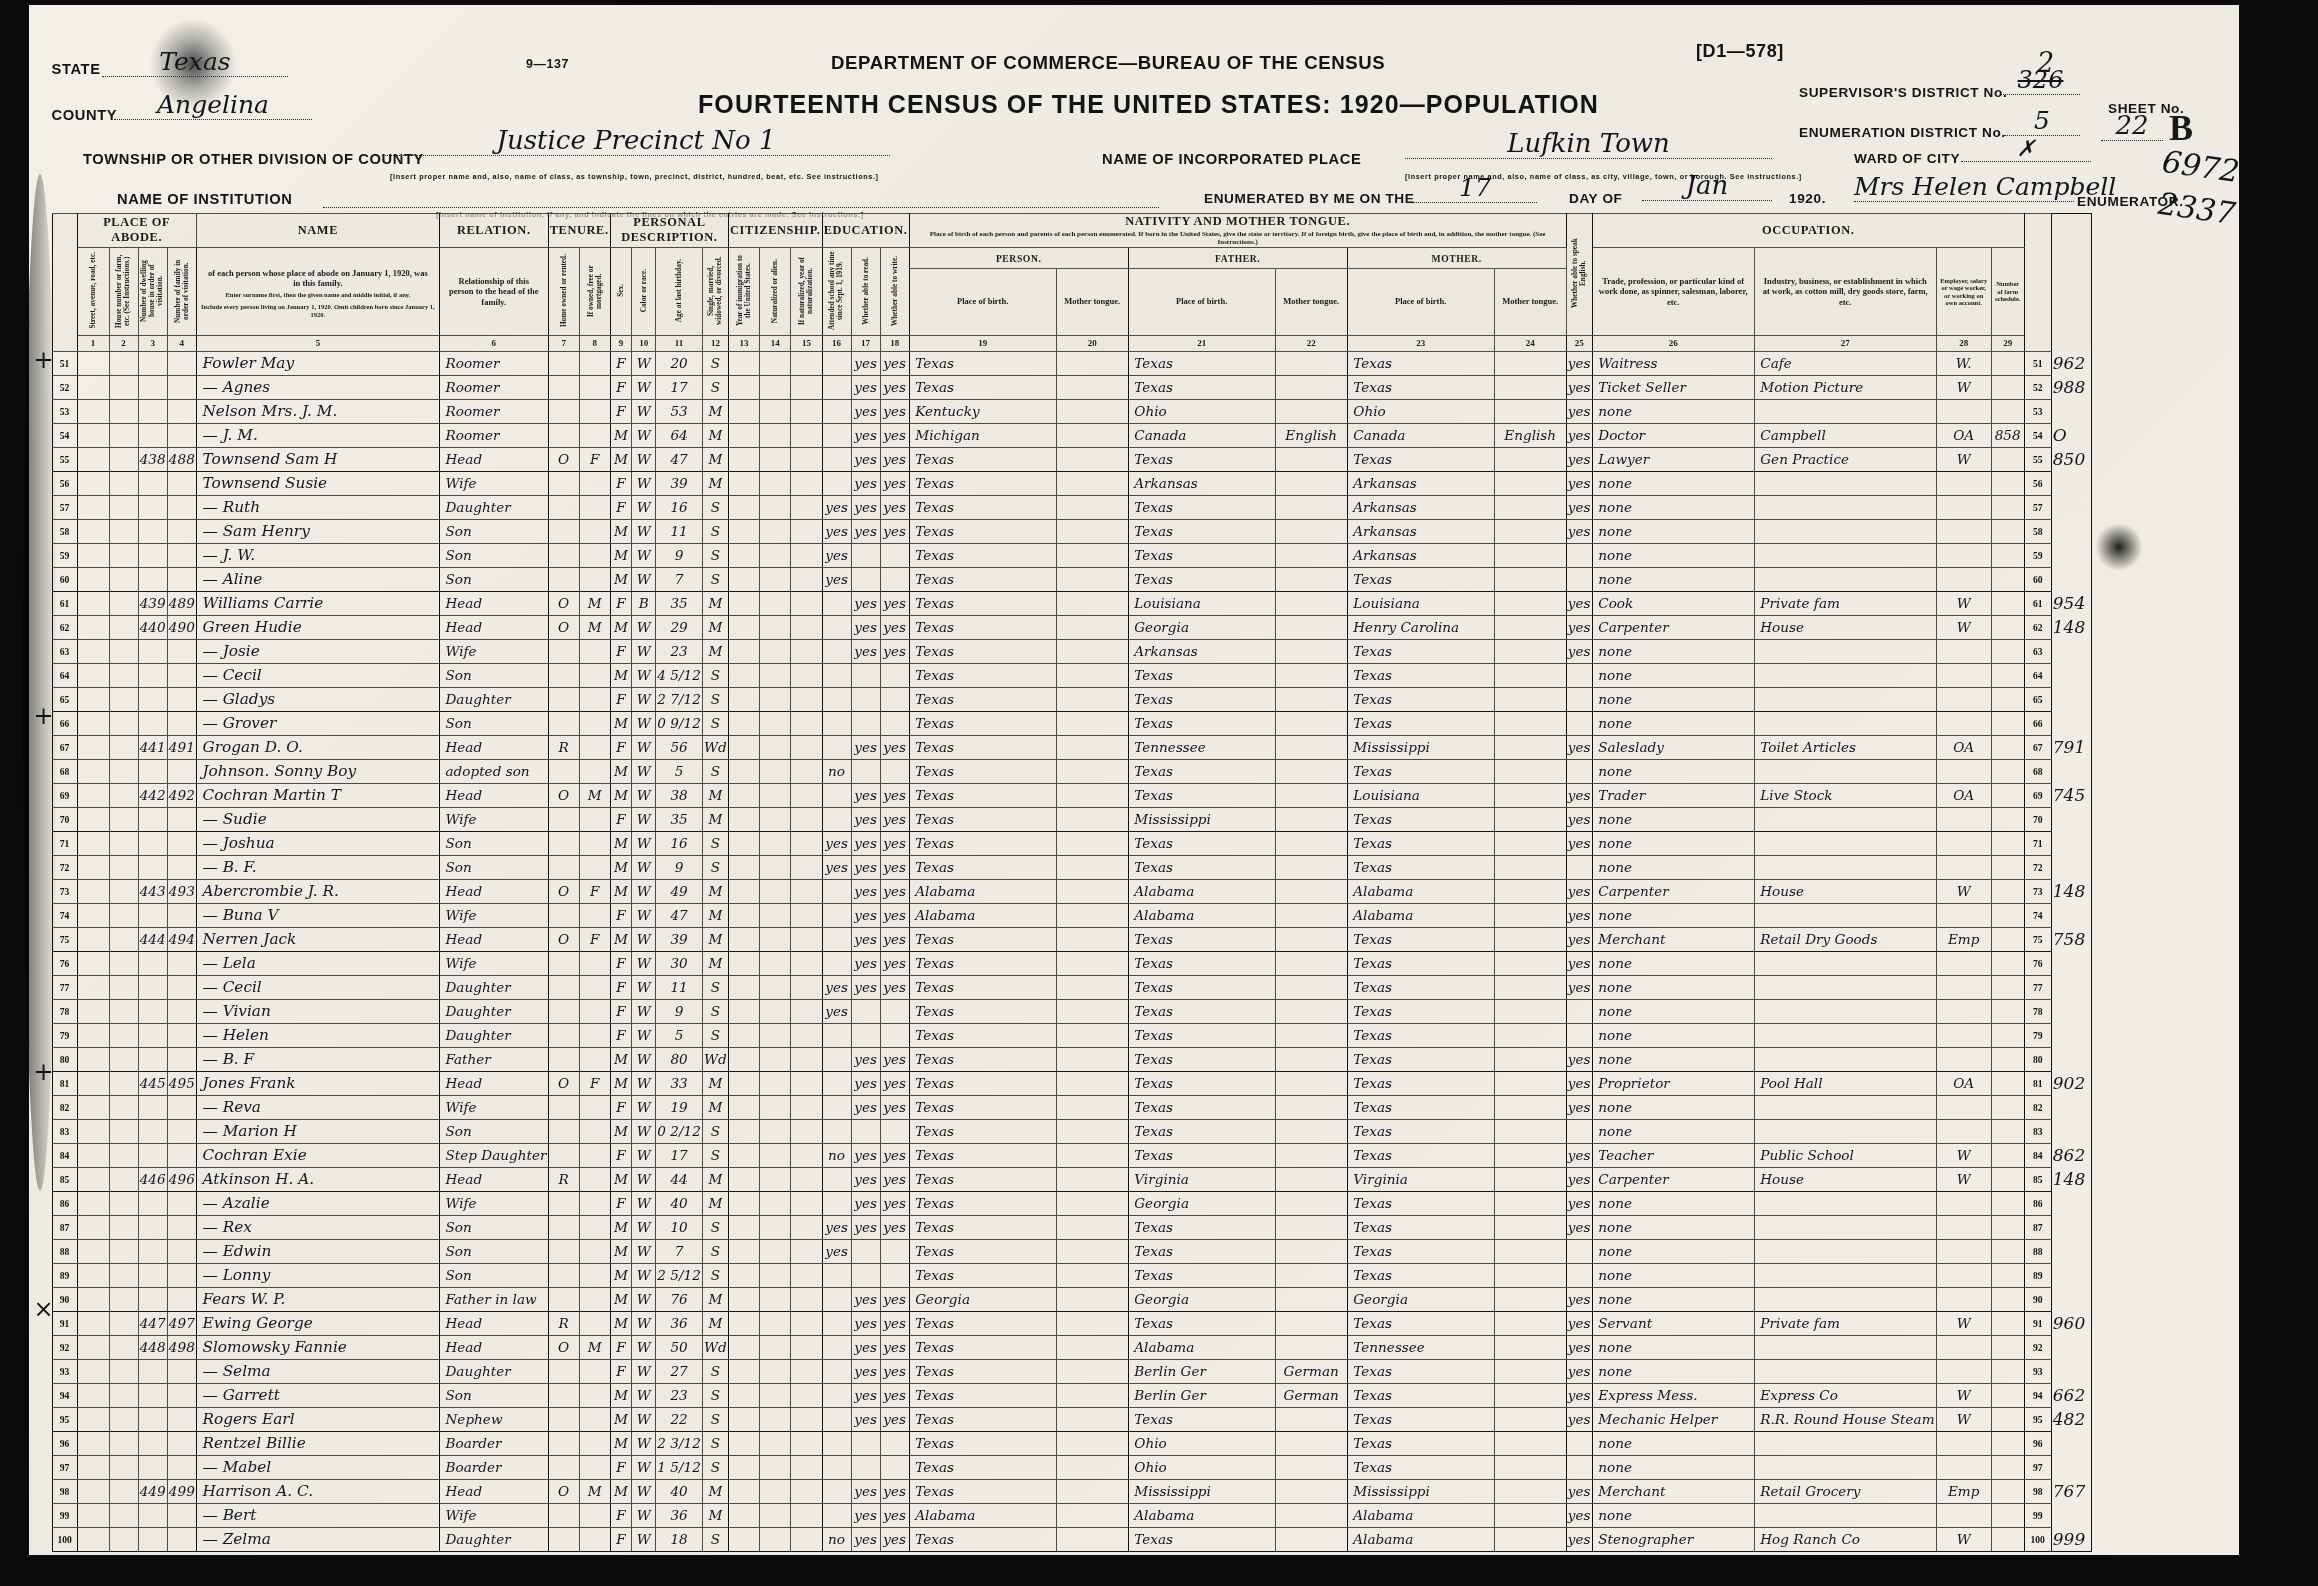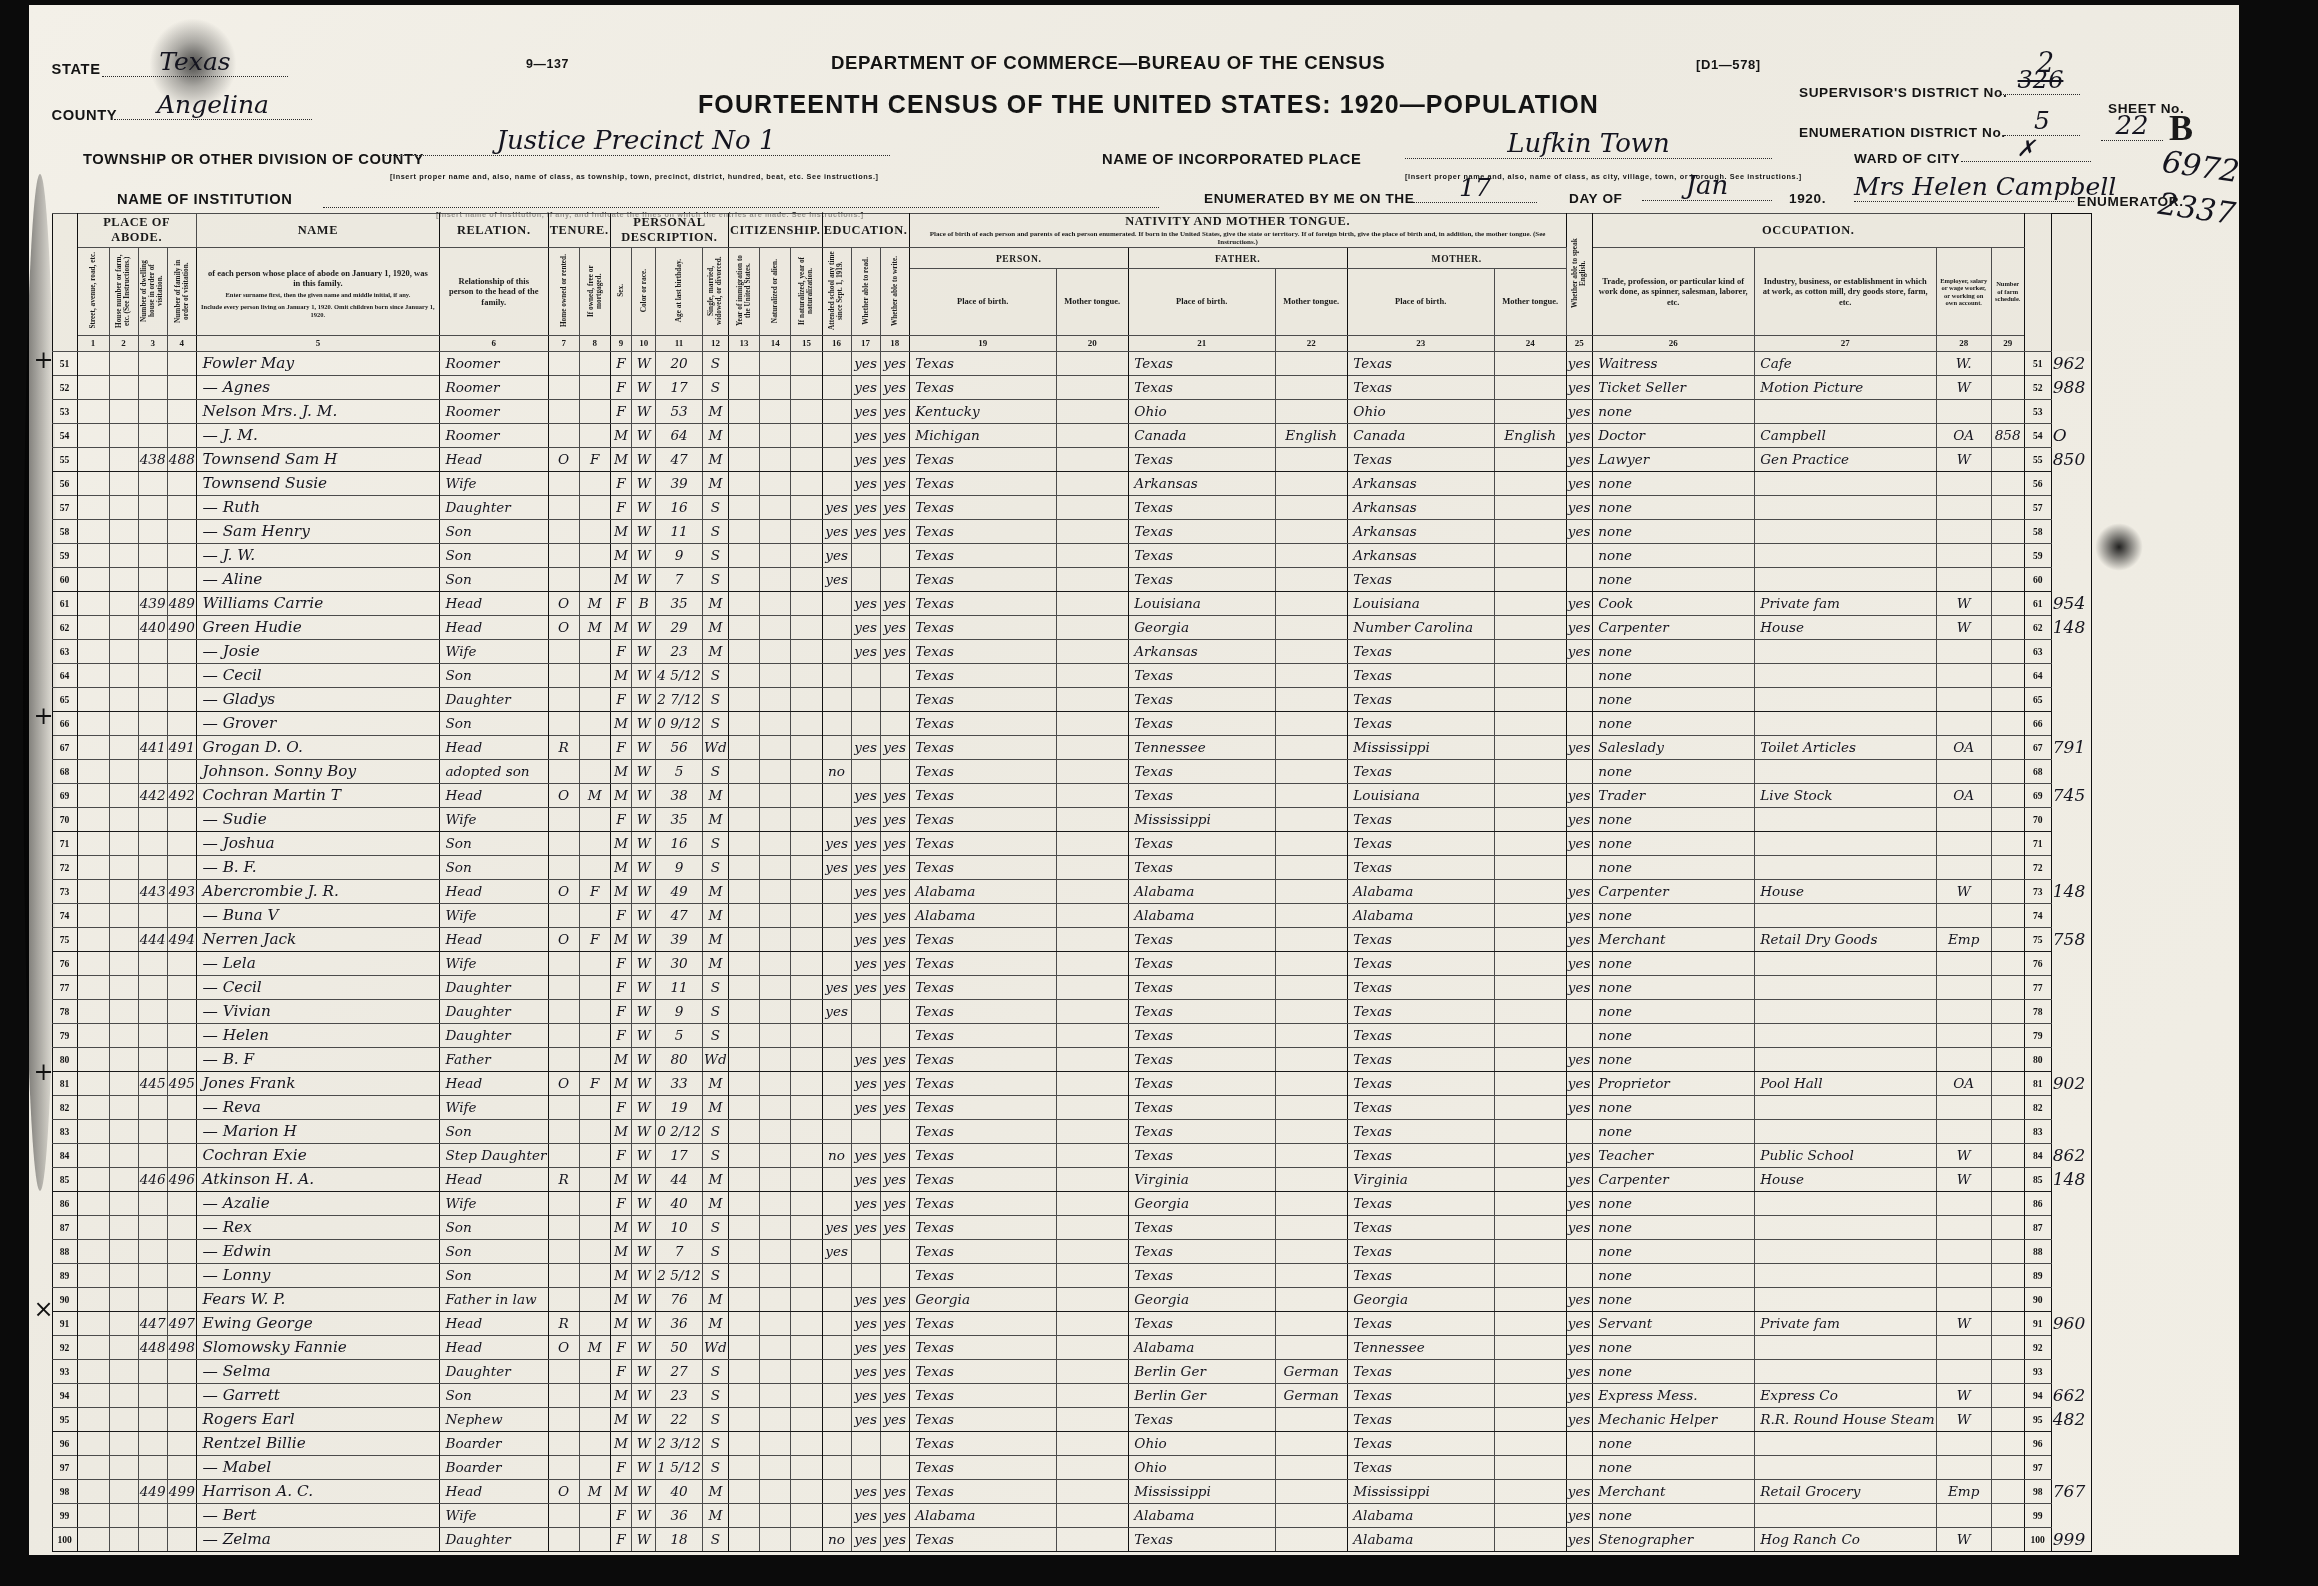--- a/index.html
+++ b/index.html
@@ -54,21 +54,21 @@
 
 <div id="page">
   <div class="smudge s1"></div>
   <div class="smudge s2"></div>
   <div class="smudge s3"></div>
 
   <div class="hdr-el lbl" style="left:22.6px;top:56px;font-size:14.7px;">STATE</div>
   <span class="hdr-el hw dot" style="left:73px;top:42px;font-size:25px;width:186px;">Texas</span>
   <div class="hdr-el lbl" style="left:497px;top:52px;font-size:12.4px;">9—137</div>
   <div class="hdr-el lbl" style="left:802px;top:47px;font-size:18.6px;">DEPARTMENT OF COMMERCE—BUREAU OF THE CENSUS</div>
-  <div class="hdr-el lbl" style="left:1636px;top:52px;font-size:13px;padding-left:31px;">[D1—578]</div>
+  <div class="hdr-el lbl" style="left:1636px;top:36px;font-size:18px;padding-left:31px;">[D1—578]</div>
 
   <div class="hdr-el lbl" style="left:22.6px;top:102px;font-size:14.7px;">COUNTY</div>
   <span class="hdr-el hw dot" style="left:85px;top:85px;font-size:25px;width:198px;">Angelina</span>
   <div class="hdr-el lbl" style="left:669px;top:85px;font-size:25px;letter-spacing:1.1px;">FOURTEENTH CENSUS OF THE UNITED STATES: 1920—POPULATION</div>
 
   <div class="hdr-el lbl" style="left:1770px;top:80px;font-size:13.6px;">SUPERVISOR'S DISTRICT No.</div>
   <span class="hdr-el hw" style="left:2008px;top:42px;font-size:27px;">2</span>
   <span class="hdr-el hw struck dot" style="left:1972px;top:61px;font-size:24px;width:79px;">326</span>
   <div class="hdr-el lbl" style="left:1770px;top:120px;font-size:13.6px;">ENUMERATION DISTRICT No.</div>
   <span class="hdr-el hw dot" style="left:1975px;top:101px;font-size:25px;width:76px;">5</span>
@@ -618,21 +618,21 @@
           <td class="hw k-immig"></td>
           <td class="hw k-natur"></td>
           <td class="hw k-natyear"></td>
           <td class="hw k-school"></td>
           <td class="hw k-read">yes</td>
           <td class="hw k-write">yes</td>
           <td class="hw k-pob">Texas</td>
           <td class="hw k-tongue"></td>
           <td class="hw k-fpob">Georgia</td>
           <td class="hw k-ftongue"></td>
-          <td class="hw k-mpob">Number Carolina</td>
+          <td class="hw k-mpob">Henry Carolina</td>
           <td class="hw k-mtongue"></td>
           <td class="hw k-eng">yes</td>
           <td class="hw k-trade">Carpenter</td>
           <td class="hw k-ind">House</td>
           <td class="hw k-emp">W</td>
           <td class="hw k-farm"></td>
           <td class="num k-rn">62</td>
           <td class="hw k-code">148</td>
         </tr>
         <tr class="">

